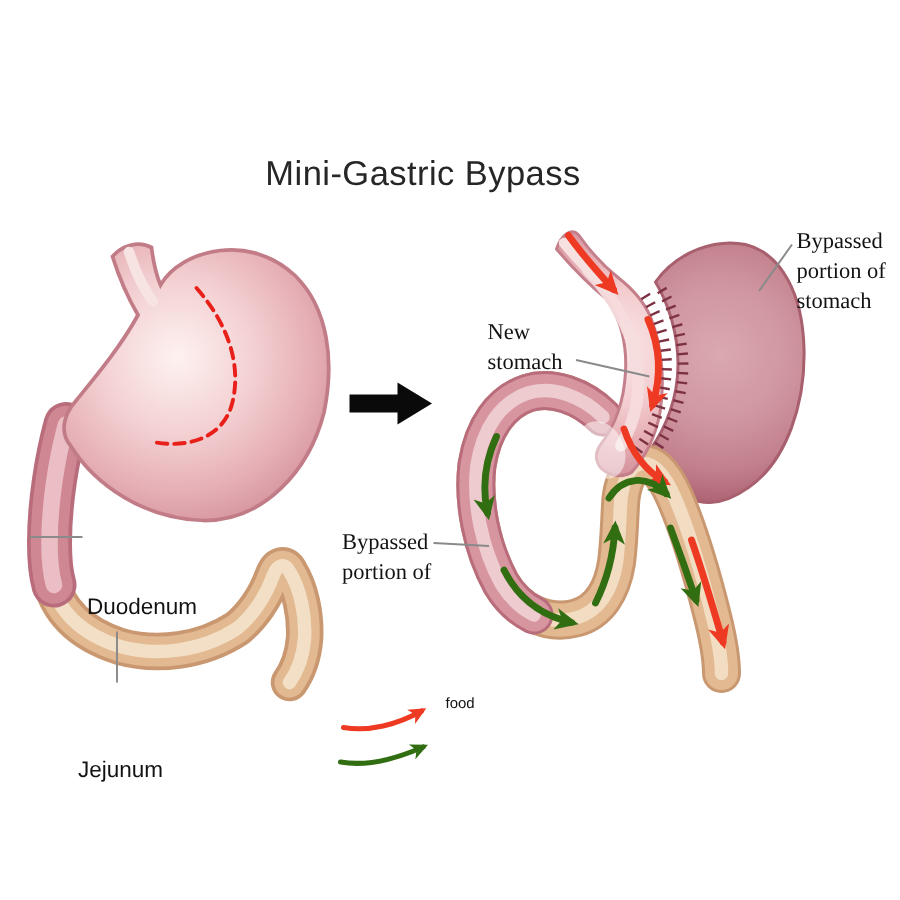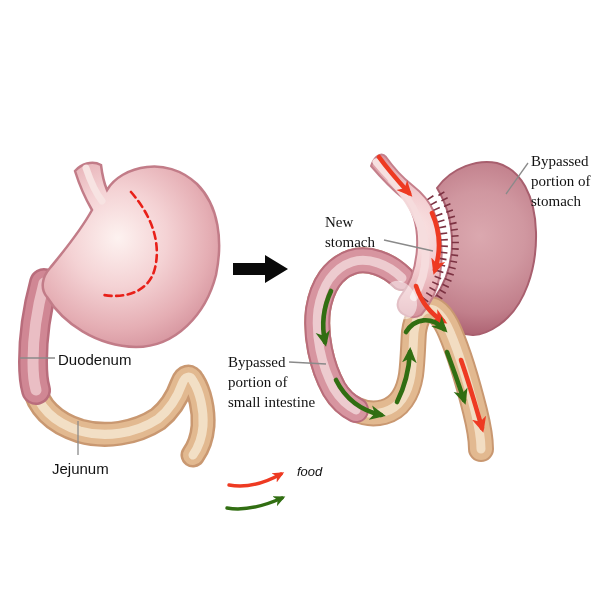--- a/index.html
+++ b/index.html
@@ -1,24 +1,24 @@
 <!DOCTYPE html>
 <html><head>
 <meta charset="utf-8">
 <style>
   html,body{margin:0;padding:0;background:#fff;}
   .stage{position:relative;width:600px;height:600px;background:#ffffff;overflow:hidden;
          font-family:"Liberation Sans",sans-serif;}
   .stage svg{position:absolute;left:0;top:0;}
   .title{position:absolute;left:0;top:102px;width:564px;text-align:center;
          font-size:23px;font-weight:500;letter-spacing:.3px;color:#262626;white-space:nowrap;}
-  .lbl{position:absolute;font-size:15px;line-height:19px;color:#121212;white-space:nowrap;}
+  .lbl{position:absolute;font-size:15px;line-height:19px;color:#121212;white-space:nowrap;margin-top:45px;}
   .lbl3{position:absolute;font-size:15px;line-height:20px;color:#121212;font-family:Liberation Serif, serif;}
   .lbl3 div{white-space:nowrap;}
-  .lg{position:absolute;font-size:13px;font-style:italic;color:#121212;white-space:nowrap;}
+  .lg{position:absolute;font-size:10px;color:#121212;white-space:nowrap;}
   .lbl-duodenum{left:58px;top:350px;}
   .lbl-jejunum{left:52px;top:459px;}
   .lbl-newstomach{left:325px;top:212px;}
   .lbl-bypassed-stomach{left:531px;top:151px;}
   .lbl-bypassed-intestine{left:228px;top:352px;}
   .lg-food{left:297px;top:464px;}
   .lg-juice{left:296px;top:491px;}
   
   .ar{stroke-width:4.6;fill:none;stroke-linecap:round;}
   .lgar{stroke-width:3.4;fill:none;stroke-linecap:round;}
@@ -140,35 +140,35 @@
       <line class="ld" x1="528" y1="163" x2="506" y2="194"></line>
       <line class="ld" x1="289" y1="362" x2="326" y2="364"></line>
     </g>
 
     <g>
       <path class="lgar" data-bind-attr="stroke:legend.food_color" marker-end="url(#mr)" d="M 229,485 C 246,488 265,483 281,474" stroke="#ee3a22"></path>
       <path class="lgar" data-bind-attr="stroke:legend.juice_color" marker-end="url(#mg)" d="M 227,508 C 244,511 264,506 282,498" stroke="#316e12"></path>
     </g>
   </svg>
 
+  <div class="title" data-bind="title">Mini-Gastric Bypass</div>
 
   <div class="lbl lbl-duodenum" data-bind="before_figure.duodenum_label">Duodenum</div>
   <div class="lbl lbl-jejunum" data-bind="before_figure.jejunum_label">Jejunum</div>
 
   <div class="lbl3 lbl-newstomach">
     <div data-bind="after_figure.new_stomach_lines.0">New</div>
     <div data-bind="after_figure.new_stomach_lines.1">stomach</div>
   </div>
 
   <div class="lbl3 lbl-bypassed-stomach">
     <div data-bind="after_figure.bypassed_stomach_lines.0">Bypassed</div>
     <div data-bind="after_figure.bypassed_stomach_lines.1">portion of</div>
     <div data-bind="after_figure.bypassed_stomach_lines.2">stomach</div>
   </div>
 
   <div class="lbl3 lbl-bypassed-intestine">
     <div data-bind="after_figure.bypassed_intestine_lines.0">Bypassed</div>
     <div data-bind="after_figure.bypassed_intestine_lines.1">portion of</div>
-    <div data-bind="after_figure.bypassed_intestine_lines.2">small intestine</div>
   </div>
 
   <div class="lg lg-food" data-bind="legend.food_label">food</div>
 </div>
 
 </body></html>

